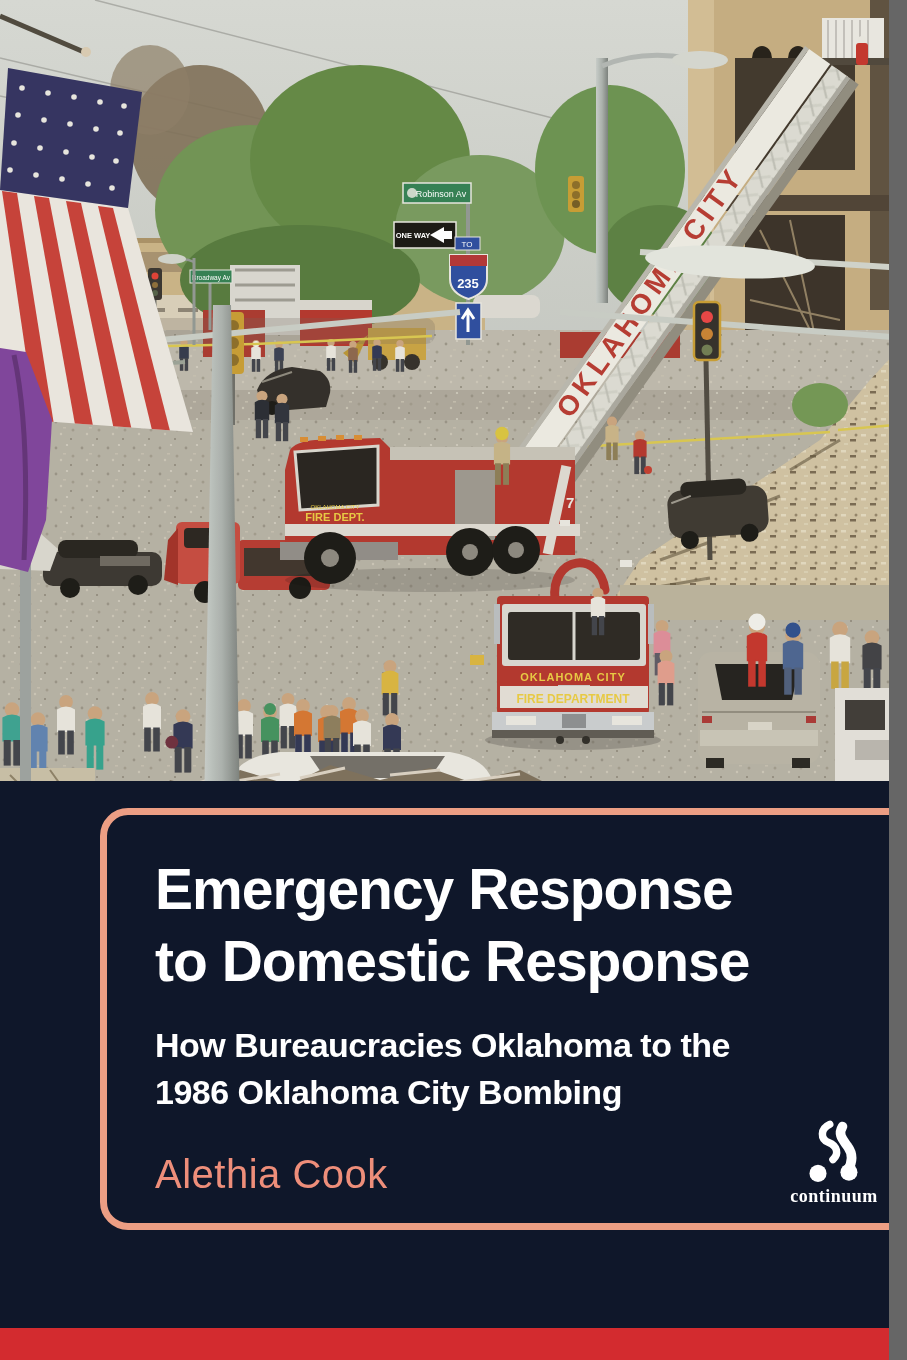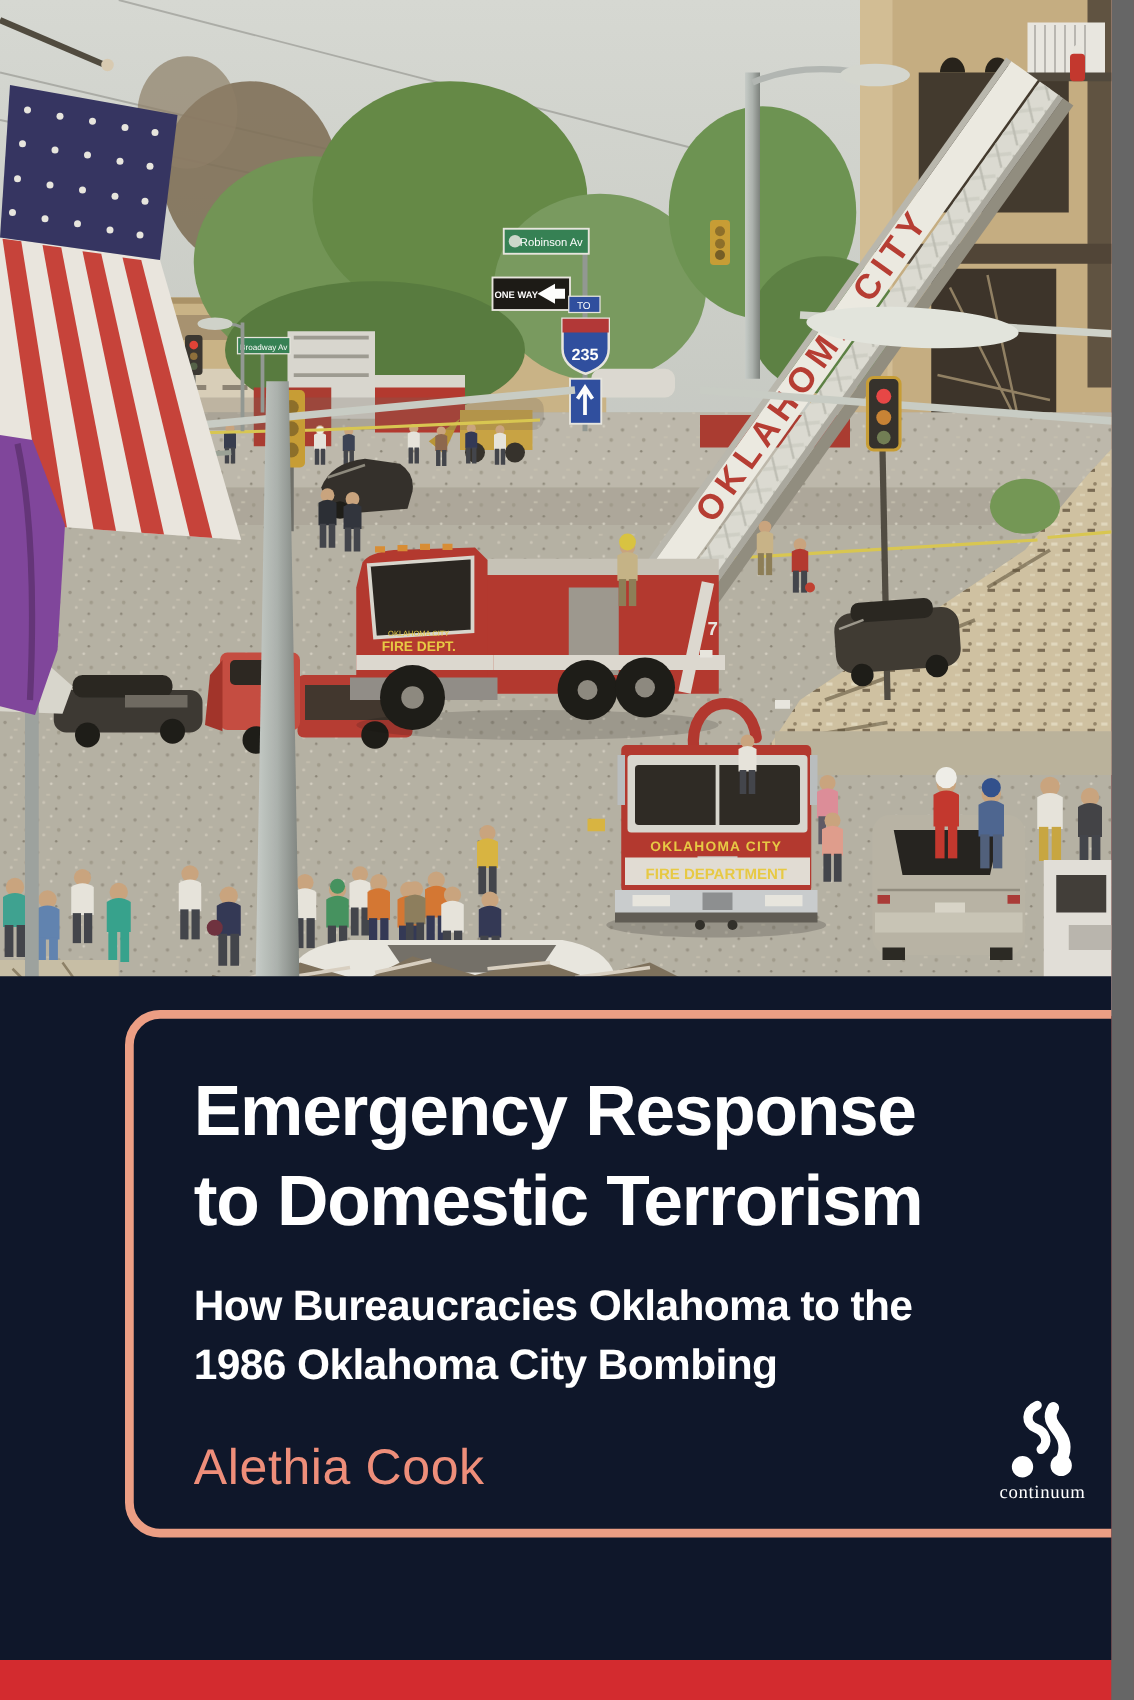--- a/index.html
+++ b/index.html
@@ -10,21 +10,21 @@
   .panel{position:absolute;top:27px;left:100px;width:840px;height:422px;box-sizing:border-box;
          border:7px solid #ec9e84;border-radius:28px;}
   .panel-content{padding:38px 40px 0 48px;}
   .title{margin:0;color:#fff;font-size:57px;line-height:1.27;font-weight:bold;letter-spacing:-1px;}
   .title span{display:block;}
   .subtitle{margin-top:24px;color:#fff;font-size:34px;line-height:1.38;font-weight:bold;letter-spacing:-0.5px;}
   .subtitle span{display:block;}
   .author{margin-top:36px;color:#ee8e7a;font-size:40px;font-weight:normal;letter-spacing:0.5px;}
   .publisher{position:absolute;left:789px;top:338px;width:90px;text-align:center;color:#fff;}
   .publisher svg{display:block;margin:0 auto;}
-  .publisher-name{font-family:"Liberation Serif",serif;font-size:15px;margin-top:3px;letter-spacing:0.5px;}
+  .publisher-name{font-family:"Liberation Serif",serif;font-size:18px;margin-top:3px;letter-spacing:0.5px;font-weight:bold;}
   svg text{font-family:"Liberation Sans",sans-serif;}
 </style>
 </head>
 <body>
 
 <div class="page">
 
   <svg class="photo" viewBox="0 0 907 813">
     <defs>
       <linearGradient id="sky" x1="0" y1="0" x2="0" y2="1">
@@ -467,21 +467,21 @@
     </g>
 
     <rect x="0" y="0" width="907" height="813" fill="#d8cfc0" opacity="0.05"></rect>
   </svg>
 
   <div class="bottom">
     <div class="panel">
       <div class="panel-content">
         <h1 class="title">
           <span>Emergency Response</span>
-          <span>to Domestic Terrorism</span>
+          <span>to Domestic Response</span>
         </h1>
         <div class="subtitle">
           <span>How Bureaucracies Oklahoma to the</span>
           <span>1986 Oklahoma City Bombing</span>
         </div>
         <div class="author">Alethia Cook</div>
       </div>
     </div>
     <div class="publisher">
       <svg width="60" height="64" viewBox="0 0 56 60">

